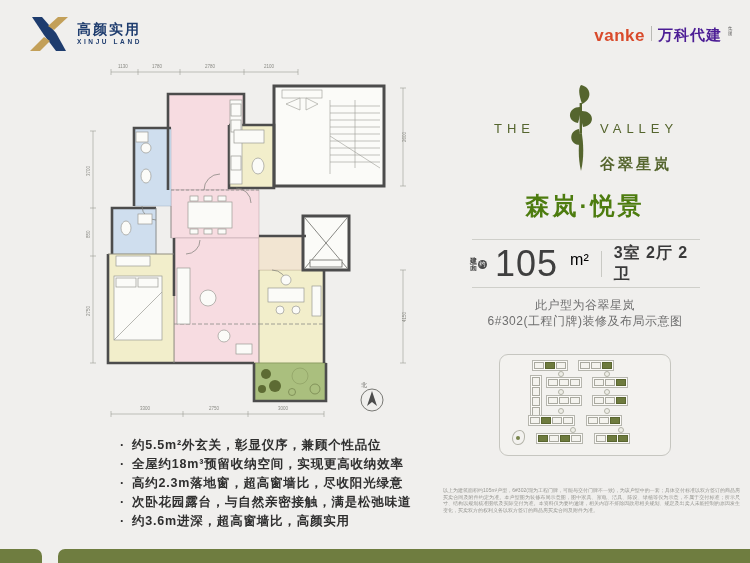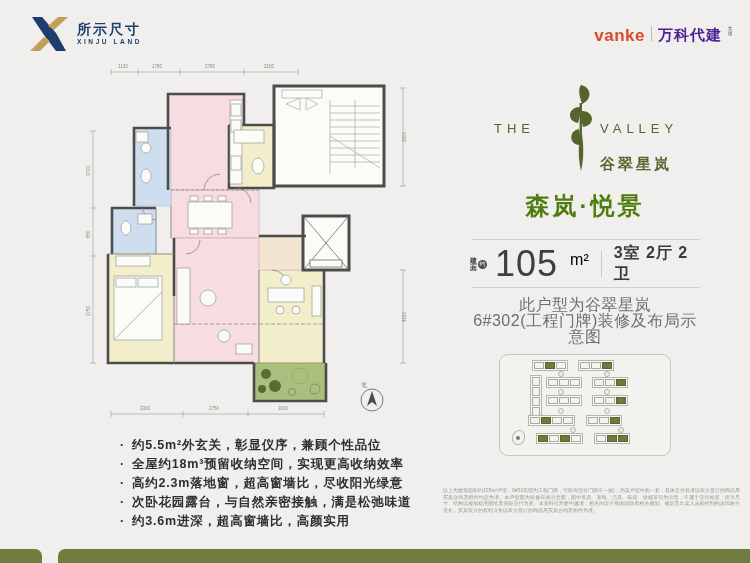--- a/index.html
+++ b/index.html
@@ -34,21 +34,21 @@
   .area-prefix{display:flex;align-items:center;gap:1px;}
   .area-prefix .stack{display:flex;flex-direction:column;font-size:7px;line-height:7px;color:#444;font-weight:bold;}
   .approx-dot{width:9px;height:9px;border-radius:50%;background:#4a4a4a;color:#fff;
               font-size:6px;display:flex;align-items:center;justify-content:center;}
   .area-value{font-size:36px;color:#3f3f3f;letter-spacing:1px;line-height:36px;}
   .area-unit{font-size:16px;color:#000000;align-self:flex-start;margin-top:5px;margin-left:12px;}
   .area-sep{width:1px;height:26px;background:#c9c9c4;margin:0 4px;}
   .area-layout{font-size:16px;font-weight:bold;color:#3a3a3a;letter-spacing:1px;}
 
   .unit-note{left:470px;top:297px;width:230px;text-align:center;
-             font-size:16px;color:#6f6f6f;line-height:16px;letter-spacing:.5px;}
+             font-size:12px;color:#6f6f6f;line-height:16px;letter-spacing:.5px;}
 
   
   .siteplan{left:499px;top:354px;width:170px;height:100px;border:1px solid #c6c6c0;
             border-radius:9px;background:#f3f2ef;}
   .bldg{position:absolute;display:flex;gap:1px;padding:1px;border:0.5px solid #b6b6ae;background:#fbfaf7;}
   .bldg.vert{flex-direction:column;}
   .cell{width:10px;height:7px;border:0.5px solid #a9a99f;background:#f4f3ee;box-sizing:border-box;}
   .bldg.vert .cell{width:8px;height:9px;}
   .cell.hl{background:#6e7b3e;border-color:#5a6630;}
   .tree{position:absolute;width:4px;height:4px;border-radius:50%;border:0.5px solid #b3b3a8;background:#eeeee7;}
@@ -75,21 +75,21 @@
 </head>
 <body>
 
 <div class="abs brand-left">
   <svg width="40" height="34" viewBox="0 0 40 34">
     <polygon points="2,0 12,0 26,16 36,34 26,34 14,18" fill="#1e3c6e"></polygon>
     <polygon points="28,0 38,0 24,13 18,9" fill="#c3a059"></polygon>
     <polygon points="0,34 10,34 20,24 14,20" fill="#c3a059"></polygon>
   </svg>
   <div class="names">
-    <span class="brand-cn">所示尺寸</span>
+    <span class="brand-cn">高颜实用</span>
     <span class="brand-en">XINJU LAND</span>
   </div>
 </div>
 
 <div class="abs brand-right">
   <span class="vanke-word">vanke</span>
   <span class="vanke-sep"></span>
   <span class="vanke-cn">万科代建</span>
   <span class="vanke-suffix">集团</span>
 </div>

